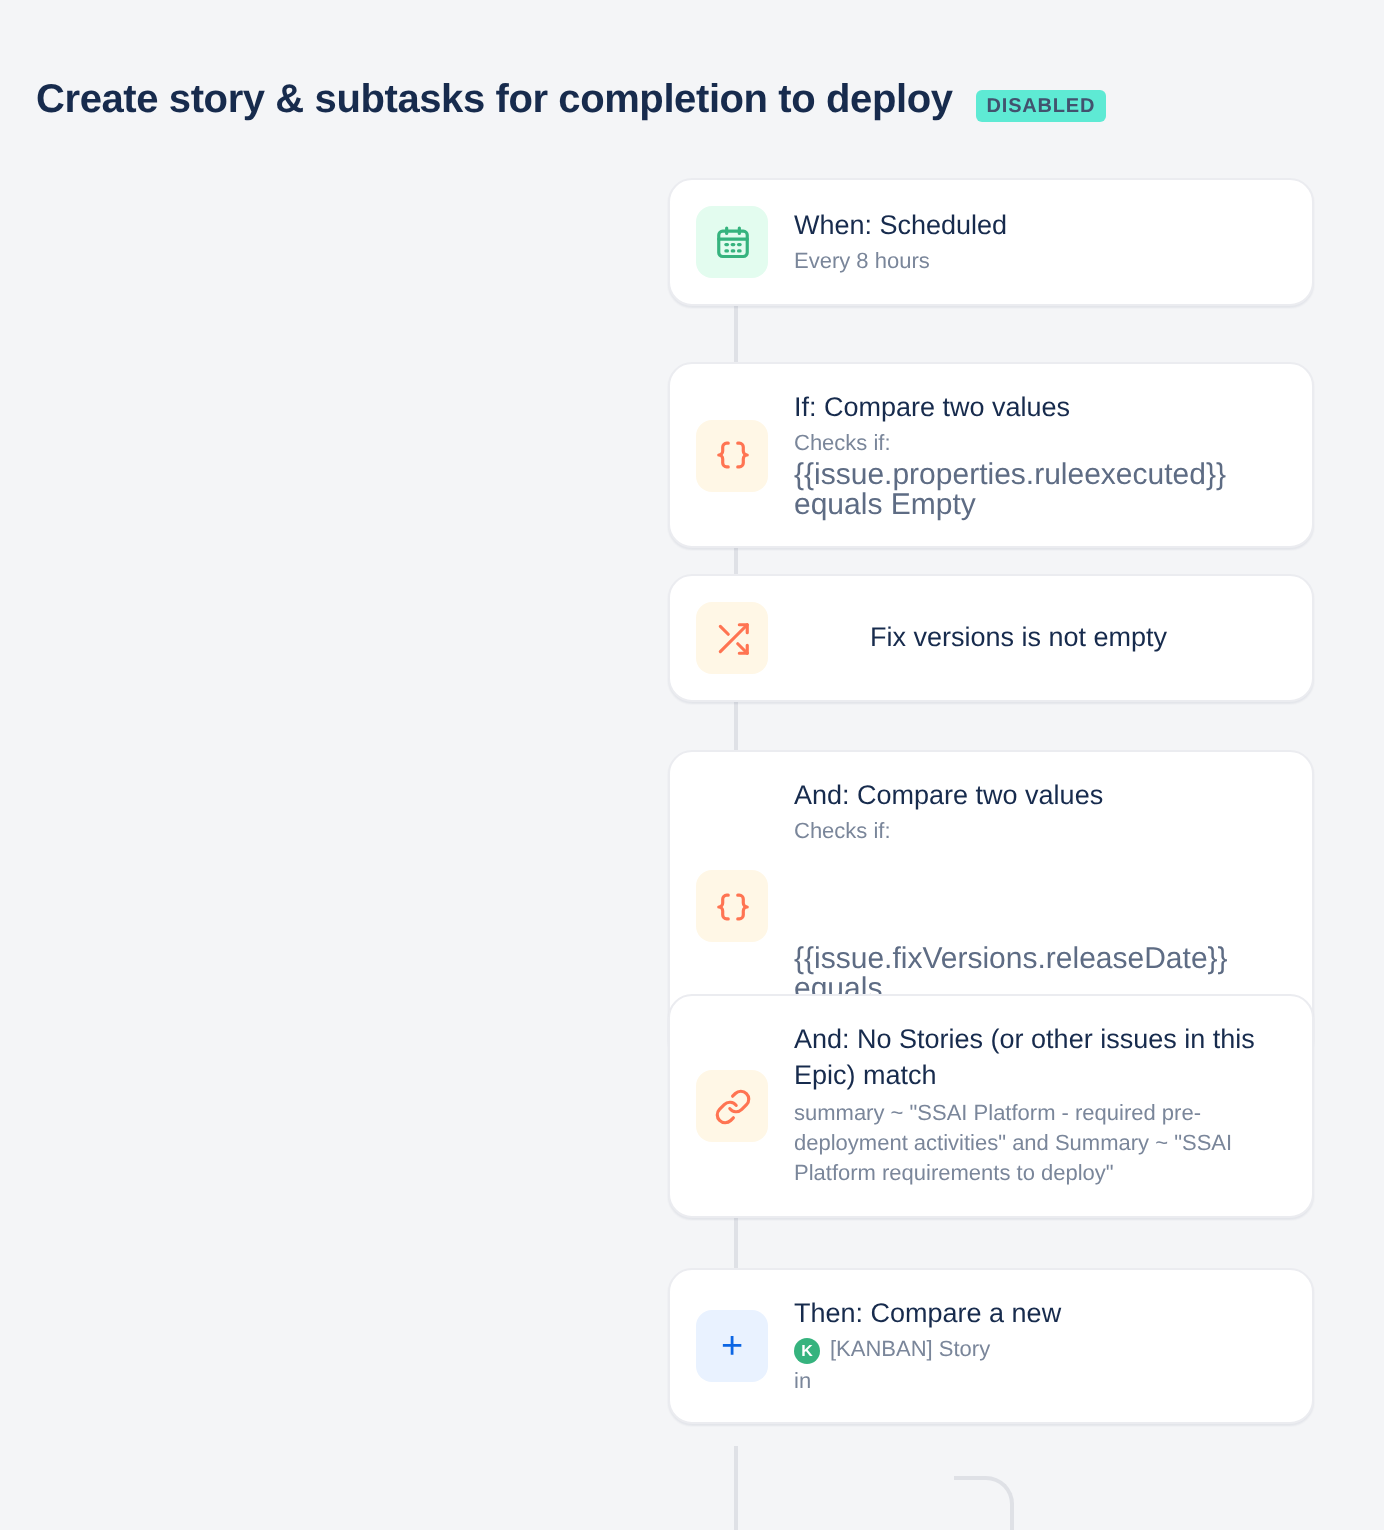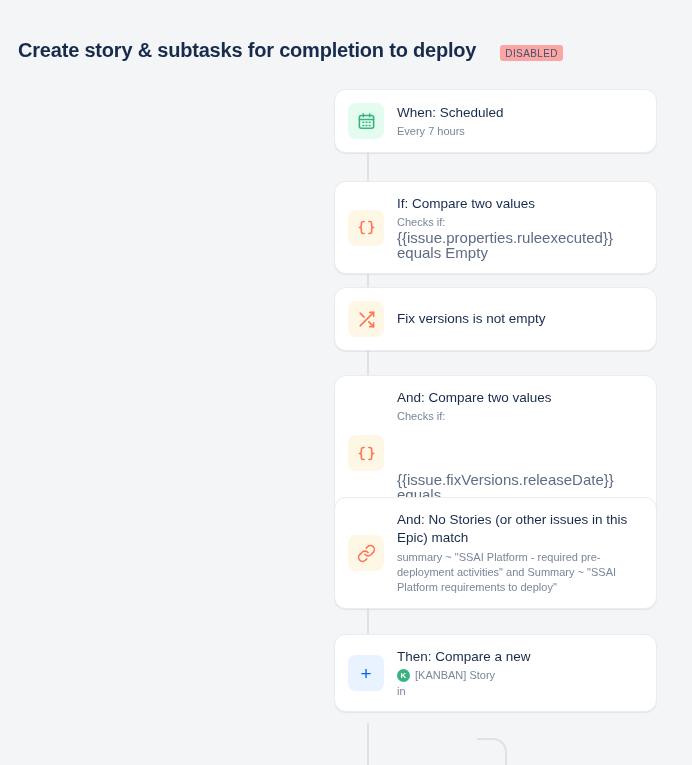--- a/index.html
+++ b/index.html
@@ -29,25 +29,25 @@
   }
   #rule-title {
     font-size: 20px;
     font-weight: 700;
     color: #172B4D;
     letter-spacing: -0.2px;
     line-height: 24px;
     white-space: nowrap;
   }
   #status-badge {
-    margin-left: 24px;
-    background: #fca5a5;
+    margin-left: 12px;
+    background: #5eead4;
     color: #42526E;
     font-size: 10px;
-    font-weight: 400;
+    font-weight: 700;
     letter-spacing: 0.4px;
     padding: 3px 5px 2px 5px;
     border-radius: 3px;
     line-height: 11px;
     text-transform: uppercase;
     position: relative;
     top: -1px;
   }
 
   
@@ -222,39 +222,39 @@
         <line x1="7.5" y1="13" x2="8.5" y2="13"></line>
         <line x1="11.5" y1="13" x2="12.5" y2="13"></line>
         <line x1="15.5" y1="13" x2="16.5" y2="13"></line>
         <line x1="7.5" y1="17" x2="8.5" y2="17"></line>
         <line x1="11.5" y1="17" x2="12.5" y2="17"></line>
         <line x1="15.5" y1="17" x2="16.5" y2="17"></line>
       </svg>
     </div>
     <div class="card-body">
       <div class="card-title">When: Scheduled</div>
-      <div class="card-sub">Every 7 hours</div>
+      <div class="card-sub">Every 8 hours</div>
     </div>
   </div>
 
   <div class="flow-card" style="top:119px;">
     <div class="card-icon icon-orange">
       <svg width="19" height="19" viewBox="0 0 24 24" fill="none" stroke="#FF7452" stroke-width="2" stroke-linecap="round" stroke-linejoin="round">
         <path d="M9 4.5H8a2.5 2.5 0 0 0-2.5 2.5v2.5A2.5 2.5 0 0 1 3 12a2.5 2.5 0 0 1 2.5 2.5V17A2.5 2.5 0 0 0 8 19.5h1"></path>
         <path d="M15 4.5h1A2.5 2.5 0 0 1 18.5 7v2.5A2.5 2.5 0 0 0 21 12a2.5 2.5 0 0 0-2.5 2.5V17a2.5 2.5 0 0 1-2.5 2.5h-1"></path>
       </svg>
     </div>
     <div class="card-body">
       <div class="card-title">If: Compare two values</div>
       <div class="card-sub">Checks if:</div>
       <div class="card-sub-strong">{{issue.properties.ruleexecuted}} equals Empty</div>
     </div>
   </div>
 
-  <div class="flow-card" style="top:225px;">
+  <div class="flow-card" style="top:225px;gap:38px;">
     <div class="card-icon icon-orange">
       <svg width="19" height="19" viewBox="0 0 24 24" fill="none" stroke="#FF7452" stroke-width="2" stroke-linecap="round" stroke-linejoin="round">
         <polyline points="16 3 21 3 21 8"></polyline>
         <line x1="4" y1="20" x2="21" y2="3"></line>
         <polyline points="21 16 21 21 16 21"></polyline>
         <line x1="15" y1="15" x2="21" y2="21"></line>
         <line x1="4" y1="4" x2="9" y2="9"></line>
       </svg>
     </div>
     <div class="card-body">

